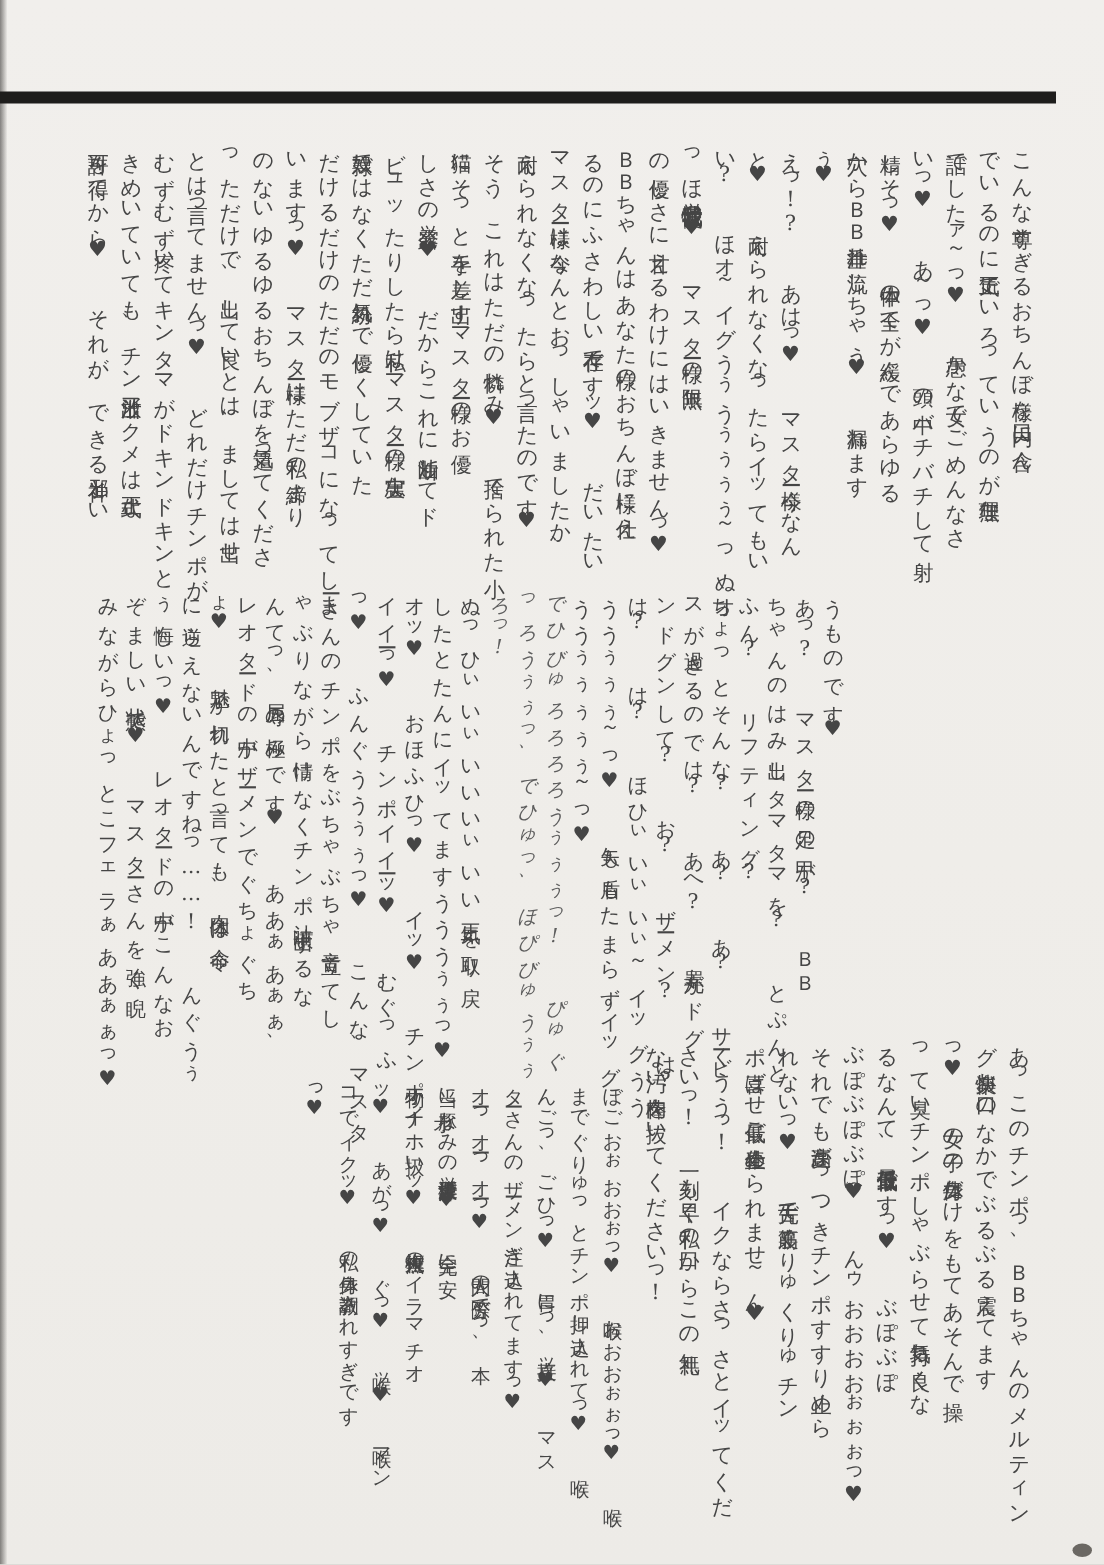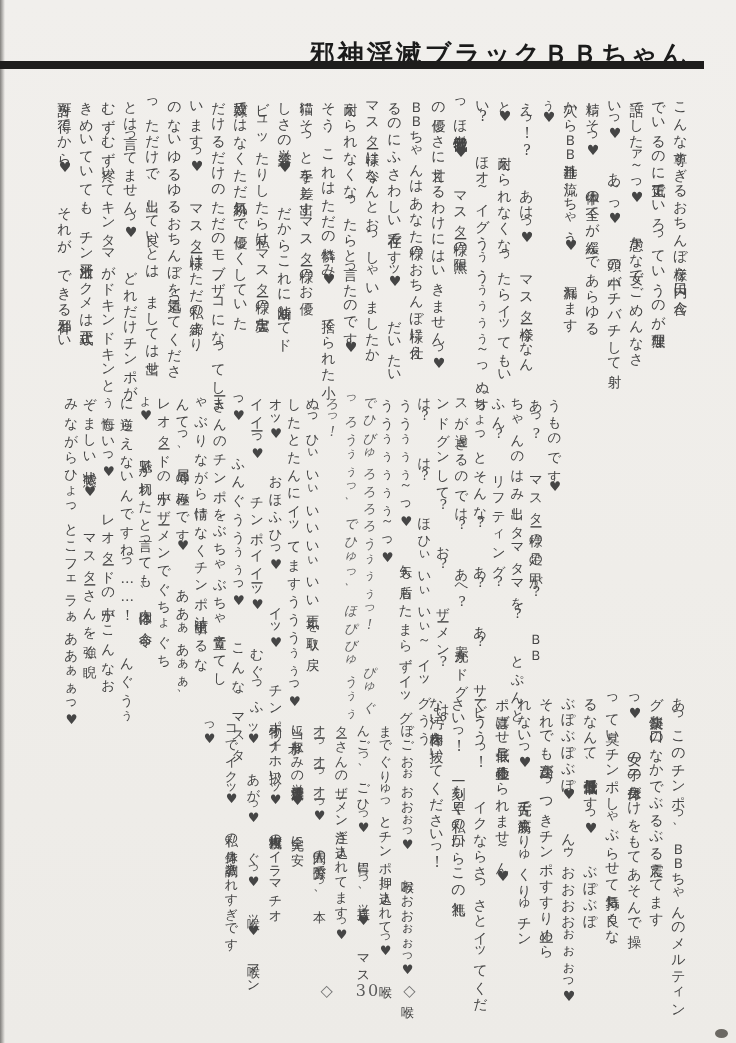--- a/index.html
+++ b/index.html
@@ -51,21 +51,20 @@
   }
   .footer .num{margin:0 18px;color:#55555 5;letter-spacing:2px;}
   .footer .dia{color:#767676;}
 </style>
 </head>
 <body>
 
 <div class="page">
   <div class="edge-left"></div>
 
-  <h1 class="title">邪神淫滅ブラックＢＢちゃん</h1>
   <div class="rule"></div>
 
   <div class="tblock b1">
       <div class="tcol">こんな尊すぎるおちんぼ様を口内に含ん</div>
       <div class="tcol">でいるのに正気でいろっていうのが無理な</div>
       <div class="tcol">話でしたァ～っ♥ 愚かな女でごめんなさ</div>
       <div class="tcol">いっ♥ あ～っ♥ 頭の中バチバチして射</div>
       <div class="tcol">精しそっ♥ 体中の全てが緩んであらゆる</div>
       <div class="tcol">穴からＢＢ汁垂れ流しちゃう♥ 漏れます</div>
       <div class="tcol">ぅ♥</div>
@@ -141,20 +140,15 @@
       <div class="tcol">んごっ、ごひっ♥ 胃にっ、直接ッ♥ マス</div>
       <div class="tcol">ターさんのザーメン注ぎ込まれてますっ♥</div>
       <div class="tcol">オーっオーっオーっ♥ 人間の分際でっ、本</div>
       <div class="tcol">当に豚なみの濃厚大量種汁ッ♥ 完全に安</div>
       <div class="tcol">物オナホ扱いッ♥ 人権無視のイラマチオ</div>
       <div class="tcol">ッ♥ あがっ♥ ぐっ♥ 喉ッ♥ 喉マン</div>
       <div class="tcol">コでイクッ♥ 私の身体、調教されすぎです</div>
       <div class="tcol">っ♥</div>
     </div>
 
-  <div class="footer">
-    <span class="dia">◇</span>
-    <span class="num">30</span>
-    <span class="dia">◇</span>
-  </div>
 
   <div class="corner-speck"></div>
 </div>
 
 </body></html>

